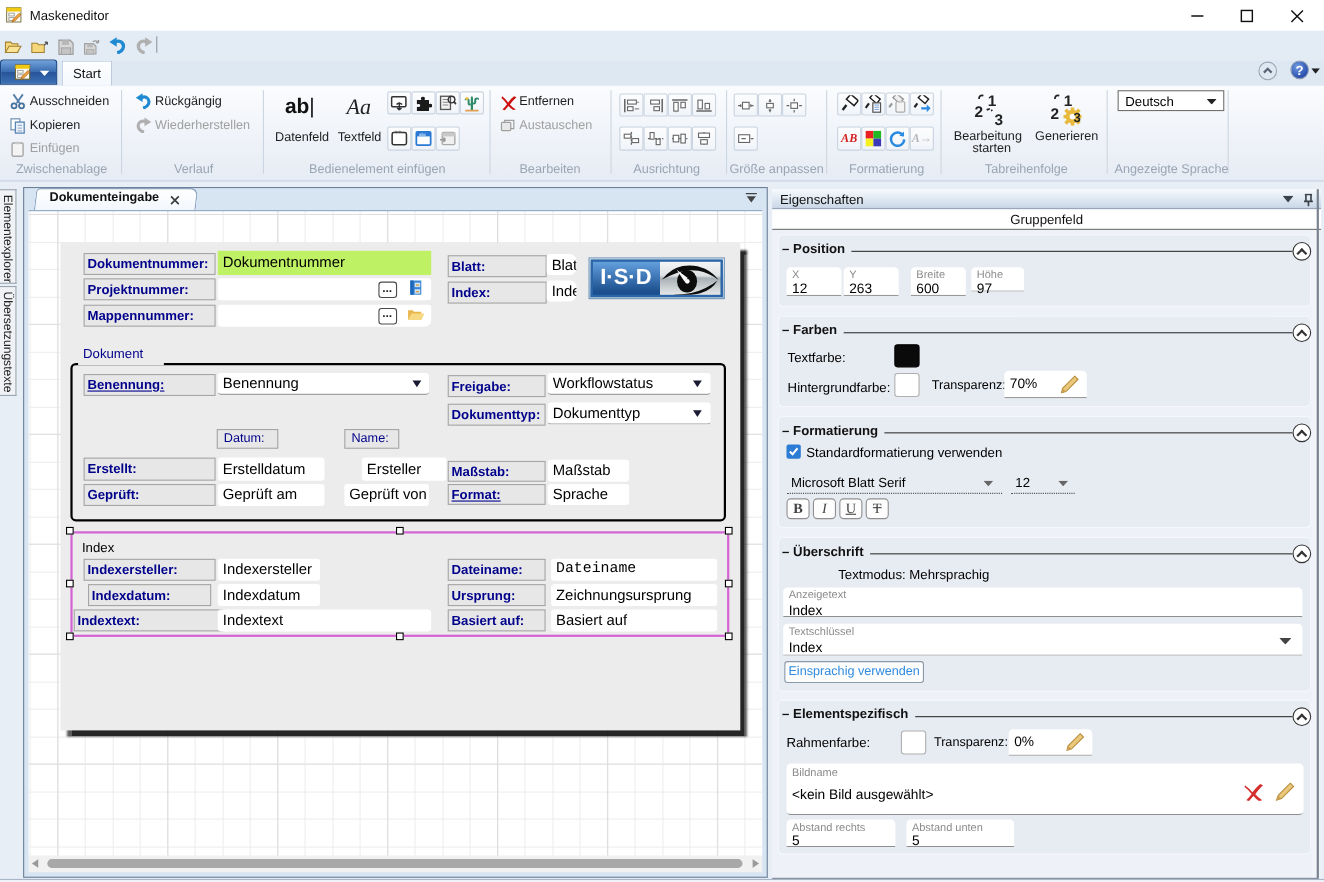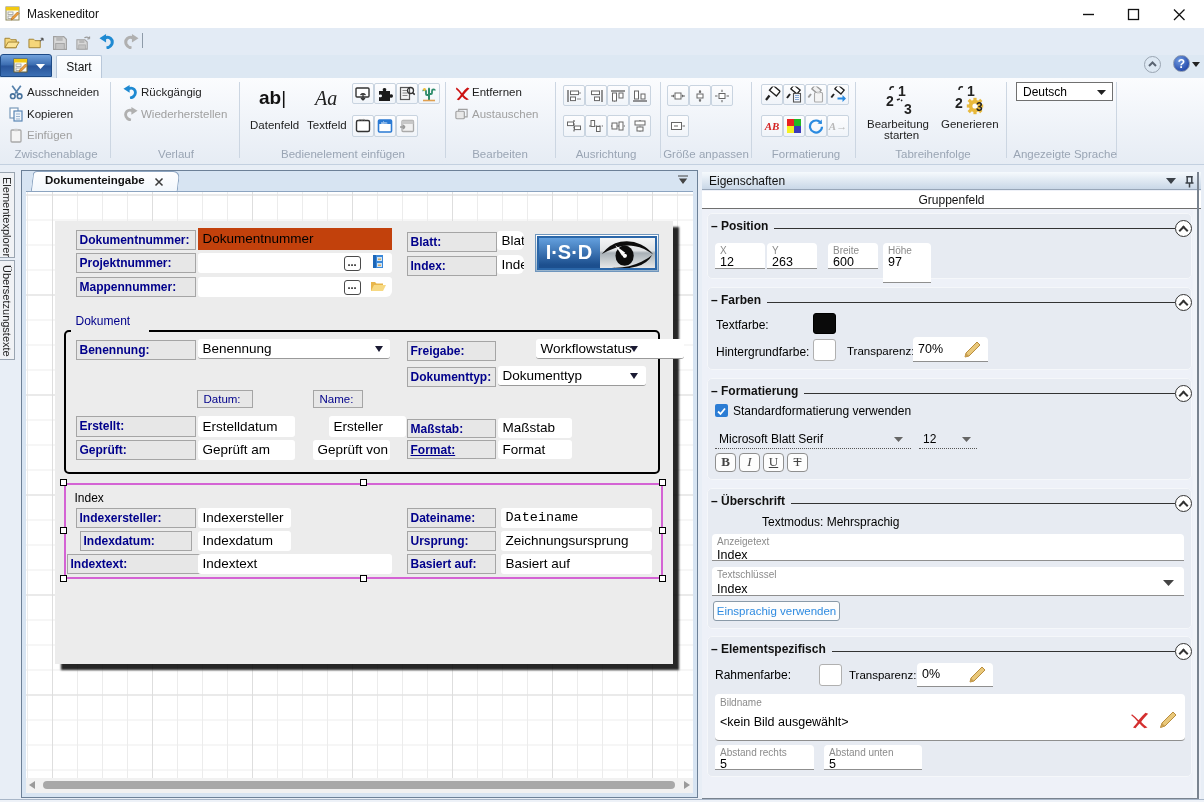--- a/index.html
+++ b/index.html
@@ -445,21 +445,21 @@
     </svg>
   <svg style="position:absolute; left:655px; top:4px;" width="12" height="10" viewBox="0 0 12 10">
       <path d="M1 1 H11 M3 4 L6 8 L9 4 Z" stroke="#444" fill="#444" stroke-width="1.2"></path>
     </svg>
   <div id="canvas">
     <div id="form">
 
       <div class="flabel" style="left:21px; top:9px;  width:120px;">Dokumentnummer:</div>
       <div class="flabel" style="left:21px; top:32px; width:120px;">Projektnummer:</div>
       <div class="flabel" style="left:21px; top:56px; width:120px;">Mappennummer:</div>
-      <div class="ffield" style="left:143px; top:7px;  width:194px; height:22px; line-height:22px; background:#c2410c; border-radius:0;">Dokumentnummer</div>
+      <div class="ffield" style="left:143px; top:7px;  width:194px; height:22px; line-height:22px; background:#bef264; border-radius:0;">Dokumentnummer</div>
       <div class="ffield" style="left:143px; top:32px; width:194px;"></div>
       <div class="ffield" style="left:143px; top:56px; width:194px; border-radius:3px 3px 6px 3px;"></div>
 
       <div style="position:absolute; left:289px; top:35px; width:17px; height:15px; border:1.5px solid #4a4a4a; border-radius:3px; background:#fff; color:#222; font-size:11px; font-weight:bold; line-height:10px; text-align:center;">...</div>
       <div style="position:absolute; left:289px; top:59px; width:17px; height:15px; border:1.5px solid #4a4a4a; border-radius:3px; background:#fff; color:#222; font-size:11px; font-weight:bold; line-height:8px; text-align:center;">...</div>
 
       <svg style="position:absolute; left:316px; top:33px;" width="14" height="17" viewBox="0 0 14 17">
         <path d="M2 1 L12 1 L12 14 L2 14 Z" fill="#3b88d8"></path>
         <path d="M2 1 L5 1 L5 14 L2 14 Z" fill="#1d66b8"></path>
         <rect x="6" y="3" width="5" height="4" fill="#cfe4f7"></rect>
@@ -489,41 +489,41 @@
               <circle cx="23" cy="16.6" r="2" fill="#fdfdfd"></circle>
               <path d="M11 27.6 Q26 28.4 38.5 22.2 Q45 19 48.5 15.8 Q44.5 23.5 34 26.6 Q22.5 29.8 11 27.6 Z" fill="#0c0c0c"></path>
             </svg>
           </div>
         </div>
       </div>
 
       <div style="position:absolute; left:9px; top:109px; width:596px; height:144px; border:2px solid #000; border-radius:5px;"></div>
       <div style="position:absolute; left:16px; top:107px; width:78px; height:4px; background:#ececec;"></div>
       <div style="position:absolute; left:21px; top:93.5px; font-size:12px; color:#00008b;">Dokument</div>
-      <div class="flabel" style="left:21px; top:119px; width:120px;">Benennung:</div>
+      <div class="flabel" style="left:21px; top:119px; width:120px;text-decoration:underline;">Benennung:</div>
       <div class="fdrop" style="left:143px; top:118px; width:192px;">Benennung</div>
       <div class="darr" style="left:320px; top:125px;"></div>
       <div class="flabel" style="left:352px; top:120px; width:89px;">Freigabe:</div>
-      <div class="fdrop" style="left:443px; top:118px; width:148px;margin-left:38px;">Workflowstatus</div>
+      <div class="fdrop" style="left:443px; top:118px; width:148px;">Workflowstatus</div>
       <div class="darr" style="left:575px; top:125px;"></div>
       <div class="flabel" style="left:352px; top:146px; width:89px;">Dokumenttyp:</div>
       <div class="fdrop" style="left:443px; top:145px; width:148px;">Dokumenttyp</div>
       <div class="darr" style="left:575px; top:152px;"></div>
       <div class="flabel" style="left:142px; top:169px; width:56px; height:18px; font-weight:normal; line-height:16px; font-size:11.5px; padding-left:6px;">Datum:</div>
       <div class="flabel" style="left:258px; top:169px; width:50px; height:18px; font-weight:normal; line-height:16px; font-size:11.5px; padding-left:6px;">Name:</div>
       <div class="flabel" style="left:21px; top:195px; width:120px; height:21px; line-height:19px;">Erstellt:</div>
       <div class="ffield" style="left:143px; top:195px; width:97px; height:21px; line-height:21px;">Erstelldatum</div>
       <div class="ffield" style="left:258px; top:195px; width:77px; height:21px; line-height:21px;margin-left:16px;">Ersteller</div>
       <div class="flabel" style="left:21px; top:219px; width:120px;">Geprüft:</div>
       <div class="ffield" style="left:143px; top:219px; width:97px;">Geprüft am</div>
       <div class="ffield" style="left:258px; top:219px; width:77px;">Geprüft von</div>
       <div class="flabel" style="left:352px; top:198px; width:89px; height:19px;">Maßstab:</div>
       <div class="ffield" style="left:443px; top:197px; width:74px;">Maßstab</div>
       <div class="flabel" style="left:352px; top:219px; width:89px; height:19px;text-decoration:underline;">Format:</div>
-      <div class="ffield" style="left:443px; top:219px; width:74px; height:19px; line-height:19px;">Format</div>
+      <div class="ffield" style="left:443px; top:219px; width:74px; height:19px; line-height:19px;">Sprache</div>
 
       <div style="position:absolute; left:9px; top:262px; width:599px; height:96px; border:2px solid #d463d4;"></div>
       <div style="position:absolute; left:20px; top:270px; font-size:12px; color:#000;">Index</div>
       <div class="flabel" style="left:21px; top:287px; width:120px;">Indexersteller:</div>
       <div class="ffield" style="left:143px; top:287px; width:93px;">Indexersteller</div>
       <div class="flabel" style="left:25px; top:310px; width:112px;">Indexdatum:</div>
       <div class="ffield" style="left:143px; top:310px; width:93px;">Indexdatum</div>
       <div class="flabel" style="left:12px; top:333px; width:136px;">Indextext:</div>
       <div class="ffield" style="left:143px; top:333px; width:194px;">Indextext</div>
       <div class="flabel" style="left:352px; top:287px; width:89px;">Dateiname:</div>
@@ -577,21 +577,21 @@
       <span class="pv">12</span>
     </div>
   <div class="pfield" style="left:65px; top:71px; width:50px; height:26px;">
       <span class="pl">Y</span>
       <span class="pv">263</span>
     </div>
   <div class="pfield" style="left:126px; top:71px; width:50px; height:26px;">
       <span class="pl">Breite</span>
       <span class="pv">600</span>
     </div>
-  <div class="pfield" style="left:181px; top:71px; width:48px; height:40px;">
+  <div class="pfield" style="left:181px; top:71px; width:48px; height:22px;">
       <span class="pl">Höhe</span>
       <span class="pv">97</span>
     </div>
 
   <div class="sect" style="top:115px; height:83px;"></div>
   <div class="shead" style="top:121px;">– Farben</div>
   <div class="sline" style="top:130px;"></div>
   <div class="schev" style="top:122px;"></div>
   <div class="ptext" style="left:14px; top:146px;">Textfarbe:</div>
   <div class="swatch" style="left:111px; top:141px; height:21px; background:#0a0a0a; border-color:#000;"></div>

